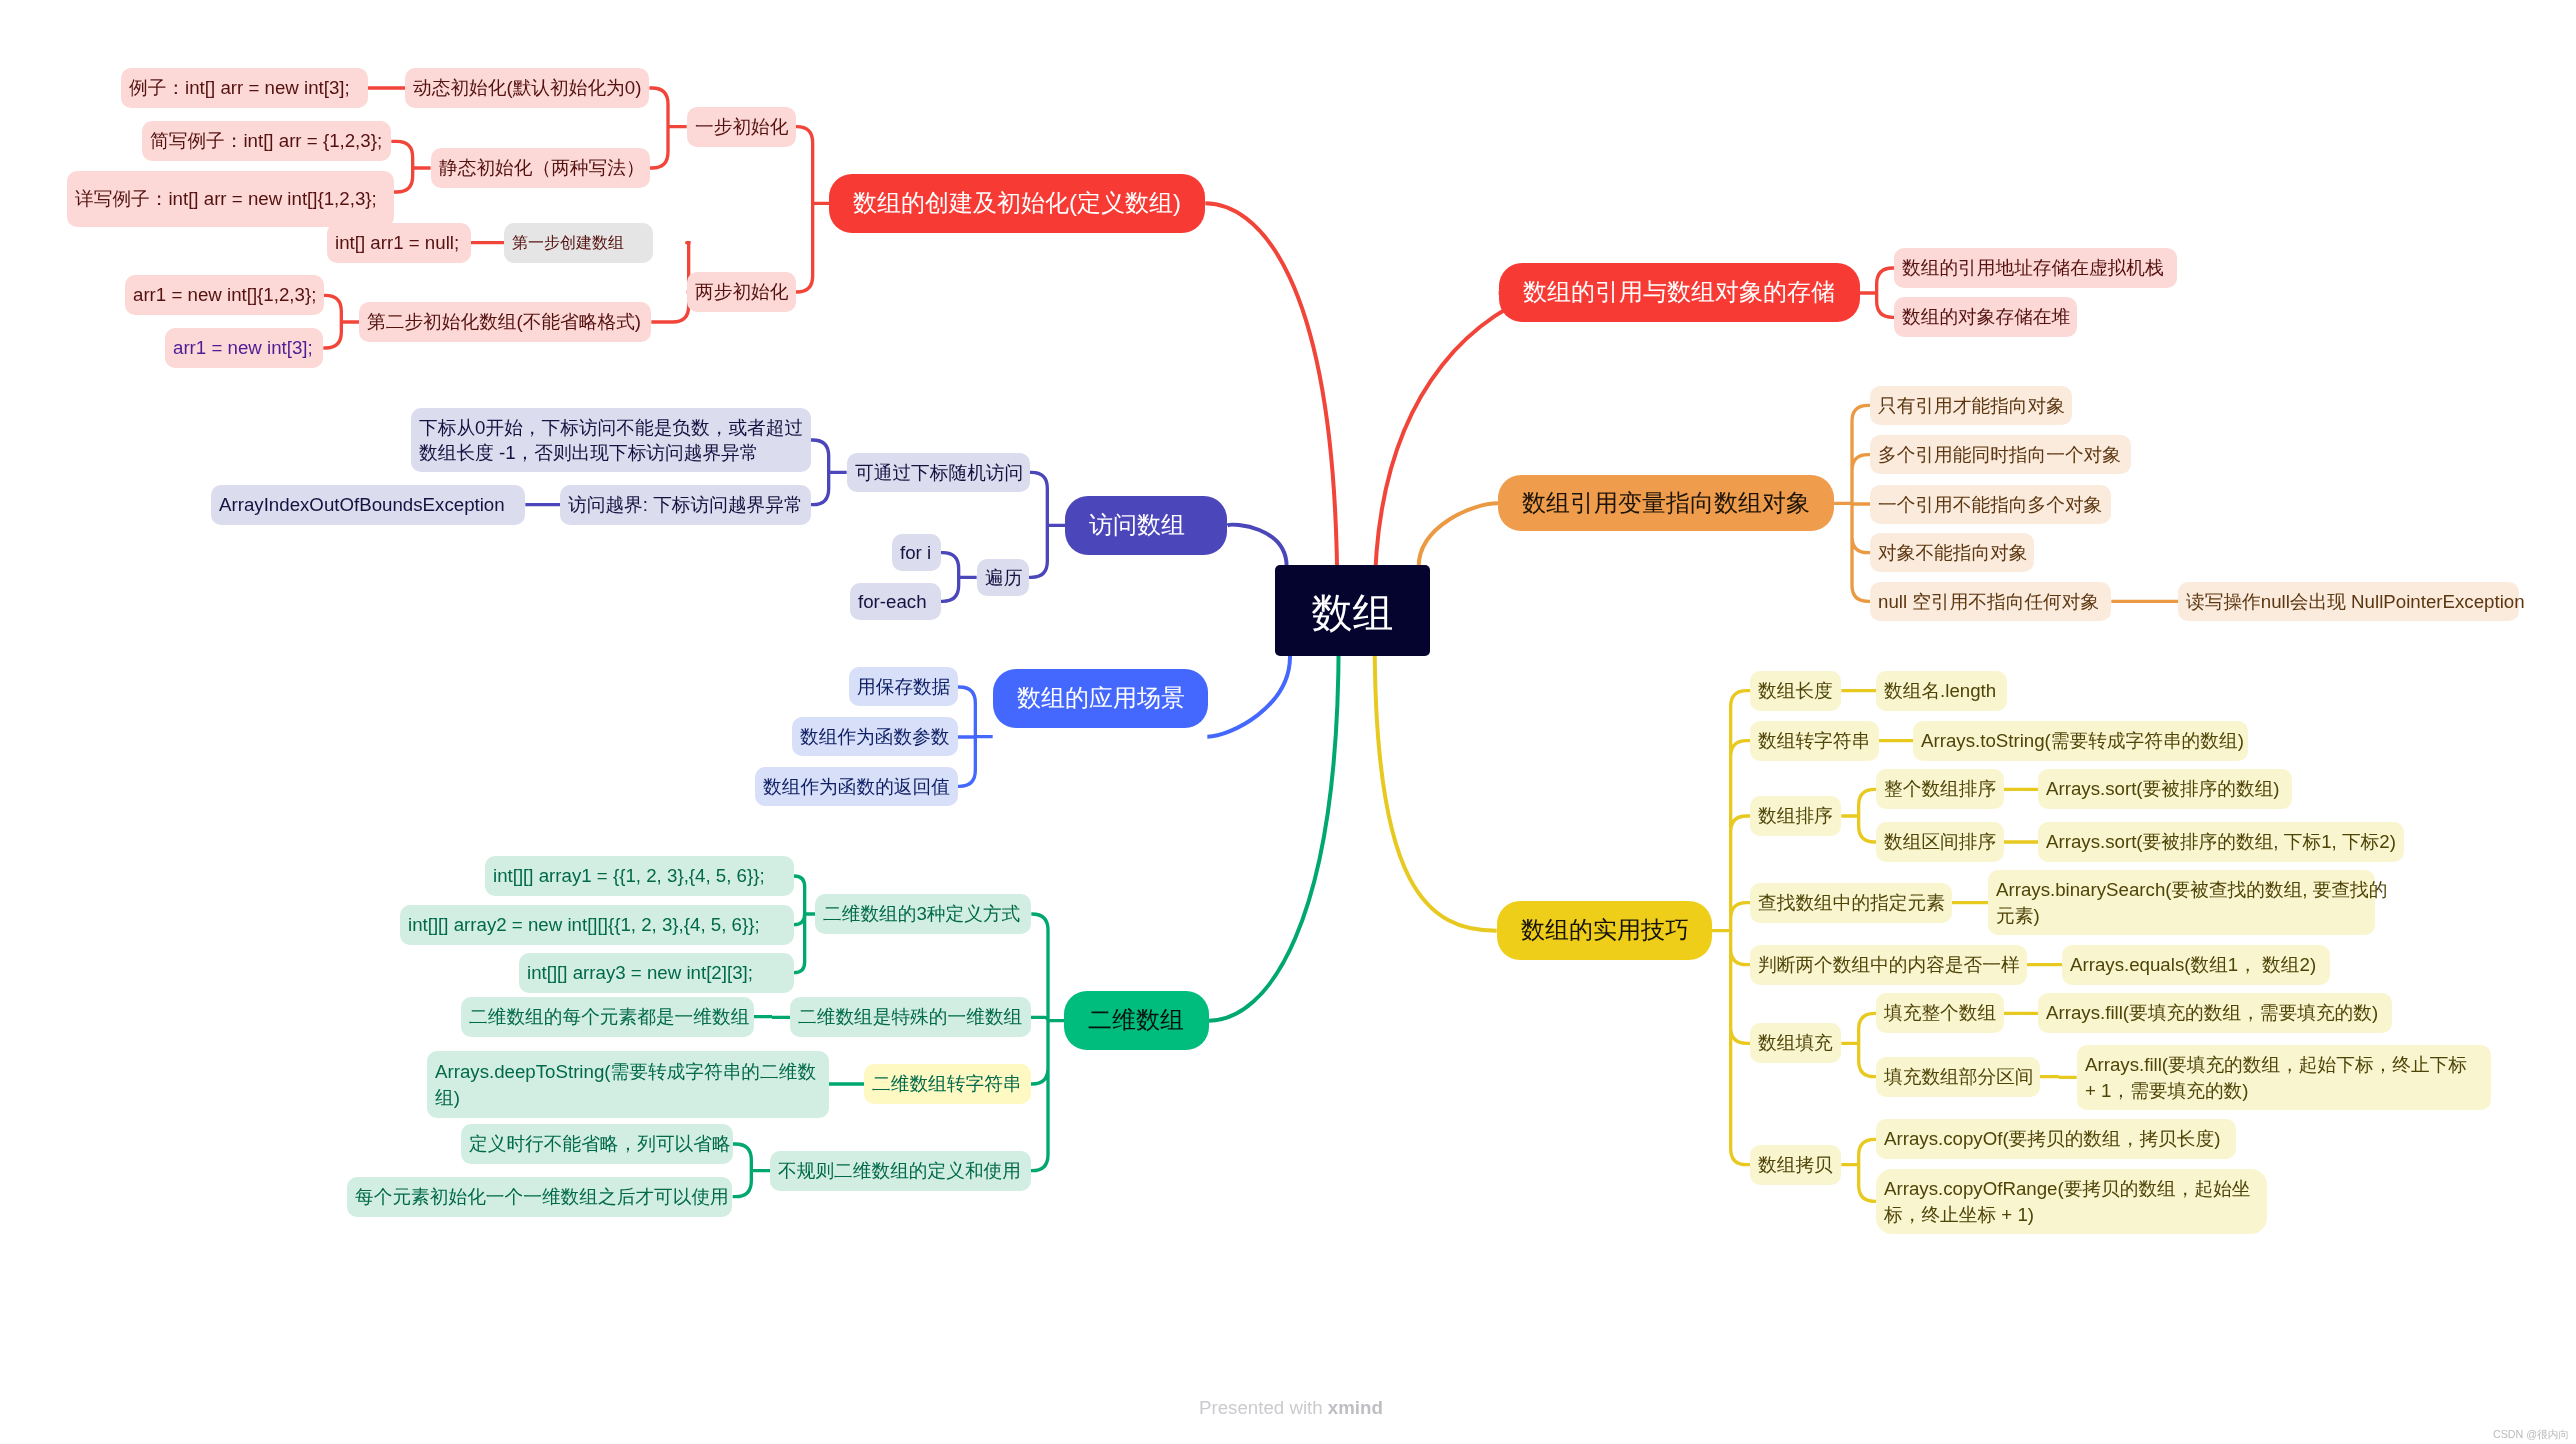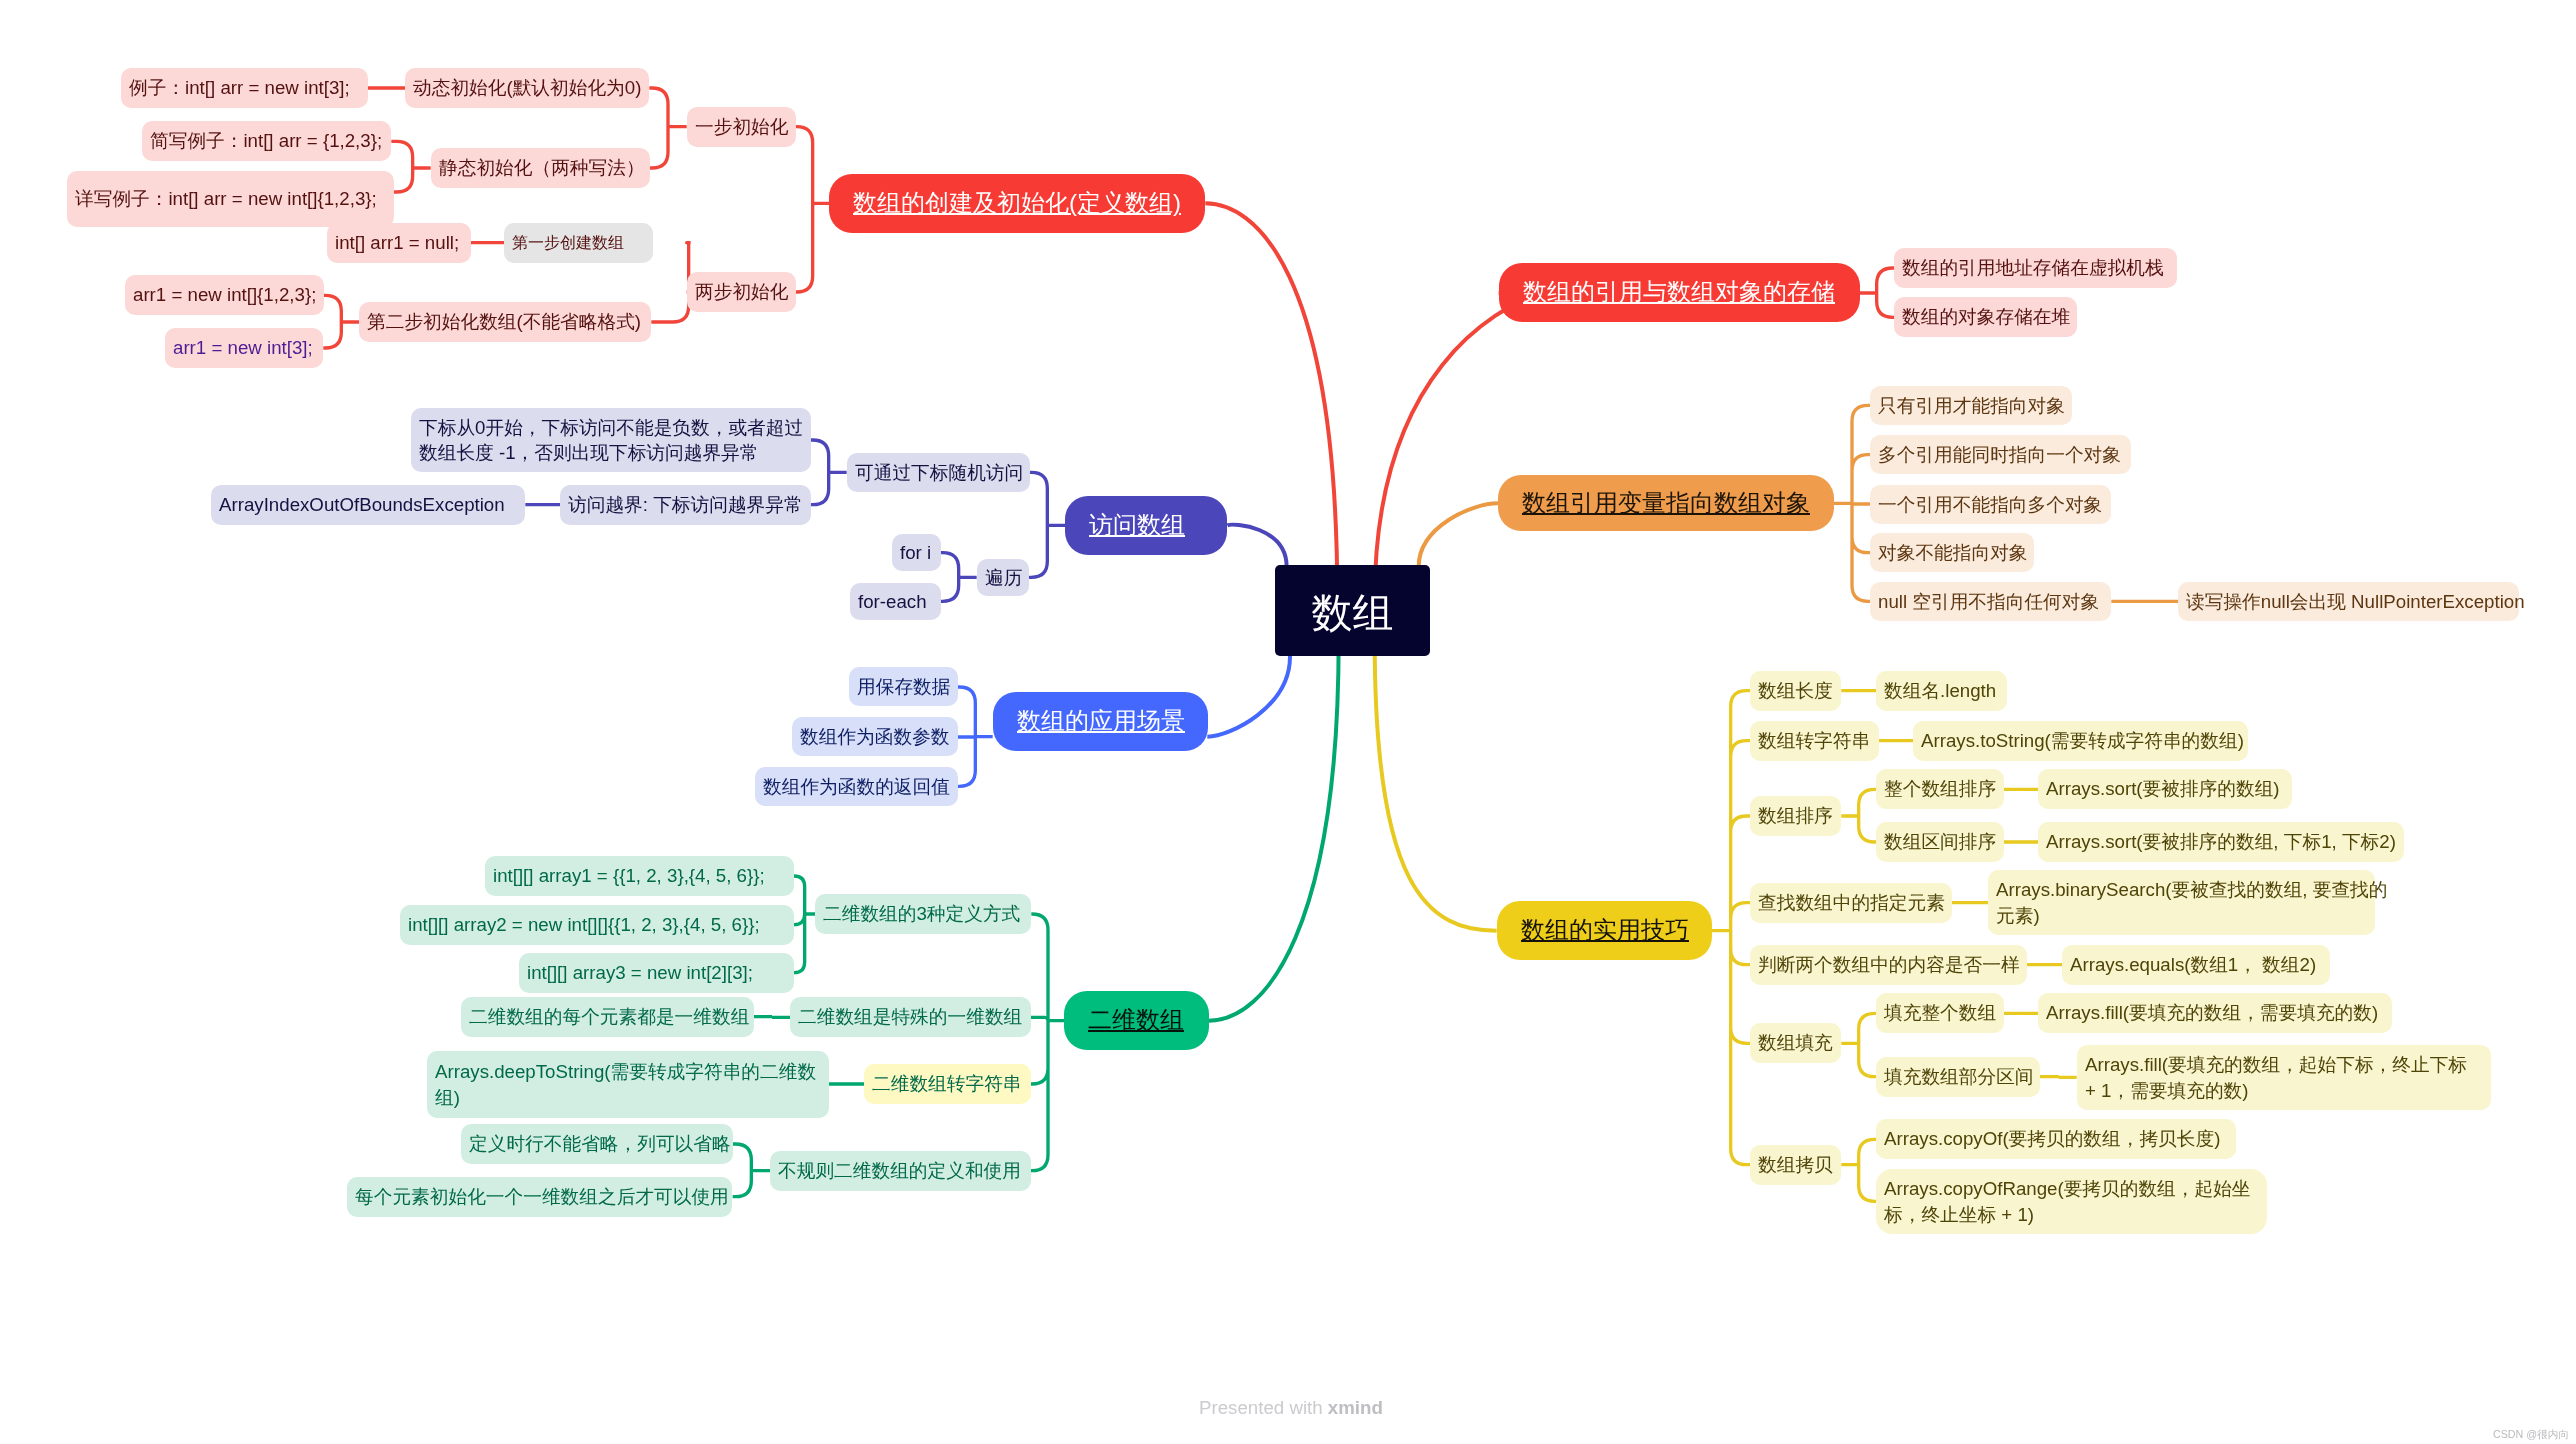--- a/index.html
+++ b/index.html
@@ -4,21 +4,21 @@
 <title>Mind map</title>
 <style>
 html,body{margin:0;padding:0;background:#ffffff;}
 body{width:2576px;height:1444px;position:relative;overflow:hidden;
   font-family:"Liberation Sans","DejaVu Sans",sans-serif;}
 #canvas{position:absolute;left:0;top:0;width:2576px;height:1444px;}
 svg#links{position:absolute;left:0;top:0;width:2576px;height:1444px;}
 #nodelayer{position:absolute;left:0;top:0;width:2576px;height:1444px;}
 .node{position:absolute;box-sizing:border-box;display:flex;align-items:center;
   border-radius:10px;}
-.node.branch{border-radius:23px;text-decoration:underline;}
+.node.branch{border-radius:23px;}
 .node.root{border-radius:5px;justify-content:center;}
 .node.root .t{padding-top:6px;}
 .node .t{display:block;width:100%;white-space:pre;line-height:1.36;}
 .wm{position:absolute;font-size:18.7px;color:#cbcbcf;letter-spacing:0px;white-space:pre;}
 .wm b{font-weight:700;color:#bebec3;}
 .csdn{position:absolute;font-size:10.7px;color:#b9babc;white-space:pre;}
 </style>
 </head>
 <body>
 
@@ -125,21 +125,21 @@
       </div>
       <div class="node leaf" id="n_b2a2x" style="left: 211px; top: 485px; width: 314px; height: 40px; background: rgb(219, 220, 237); color: rgb(21, 18, 66); font-size: 18.7px; padding: 0px 8px;">
         <span class="t">ArrayIndexOutOfBoundsException</span>
       </div>
       <div class="node leaf" id="n_b2b1" style="left: 892px; top: 534px; width: 49px; height: 37px; background: rgb(219, 220, 237); color: rgb(21, 18, 66); font-size: 18.7px; padding: 0px 8px;">
         <span class="t">for i</span>
       </div>
       <div class="node leaf" id="n_b2b2" style="left: 850px; top: 583px; width: 91px; height: 37px; background: rgb(219, 220, 237); color: rgb(21, 18, 66); font-size: 18.7px; padding: 0px 8px;">
         <span class="t">for-each</span>
       </div>
-      <div class="node branch" id="n_b3" style="left: 993px; top: 692px; width: 215px; height: 59px; background: rgb(68, 104, 253); color: rgb(255, 255, 255); font-size: 24px; padding: 0px 24px;">
+      <div class="node branch" id="n_b3" style="left: 993px; top: 669px; width: 215px; height: 59px; background: rgb(68, 104, 253); color: rgb(255, 255, 255); font-size: 24px; padding: 0px 24px;">
         <span class="t">数组的应用场景</span>
       </div>
       <div class="node leaf" id="n_b3a" style="left: 849px; top: 667px; width: 109px; height: 39px; background: rgb(216, 223, 249); color: rgb(13, 30, 99); font-size: 18.7px; padding: 0px 8px;">
         <span class="t">用保存数据</span>
       </div>
       <div class="node leaf" id="n_b3b" style="left: 792px; top: 717px; width: 166px; height: 39px; background: rgb(216, 223, 249); color: rgb(13, 30, 99); font-size: 18.7px; padding: 0px 8px;">
         <span class="t">数组作为函数参数</span>
       </div>
       <div class="node leaf" id="n_b3c" style="left: 755px; top: 767px; width: 203px; height: 39px; background: rgb(216, 223, 249); color: rgb(13, 30, 99); font-size: 18.7px; padding: 0px 8px;">
         <span class="t">数组作为函数的返回值</span>

